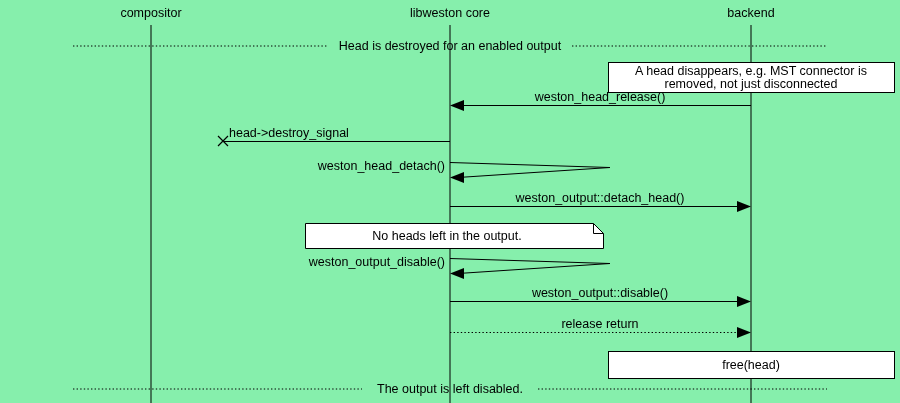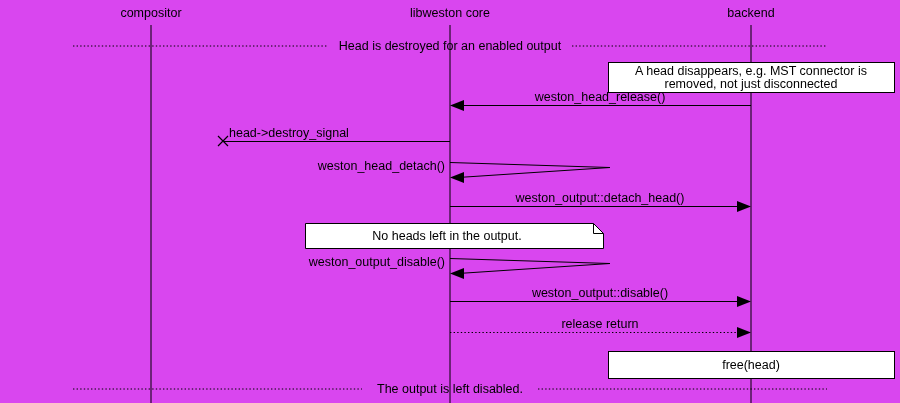--- a/index.html
+++ b/index.html
@@ -8,21 +8,21 @@
     background: #ffffff;
   }
   body {
     font-family: "Liberation Sans", sans-serif;
     color: #000000;
   }
   #diagram-root {
     position: relative;
     width: 900px;
     height: 403px;
-    background: #d946ef;
+    background: #86efac;
     overflow: hidden;
   }
   #seq-svg {
     position: absolute;
     left: 0;
     top: 0;
     width: 900px;
     height: 403px;
     display: block;
   }

